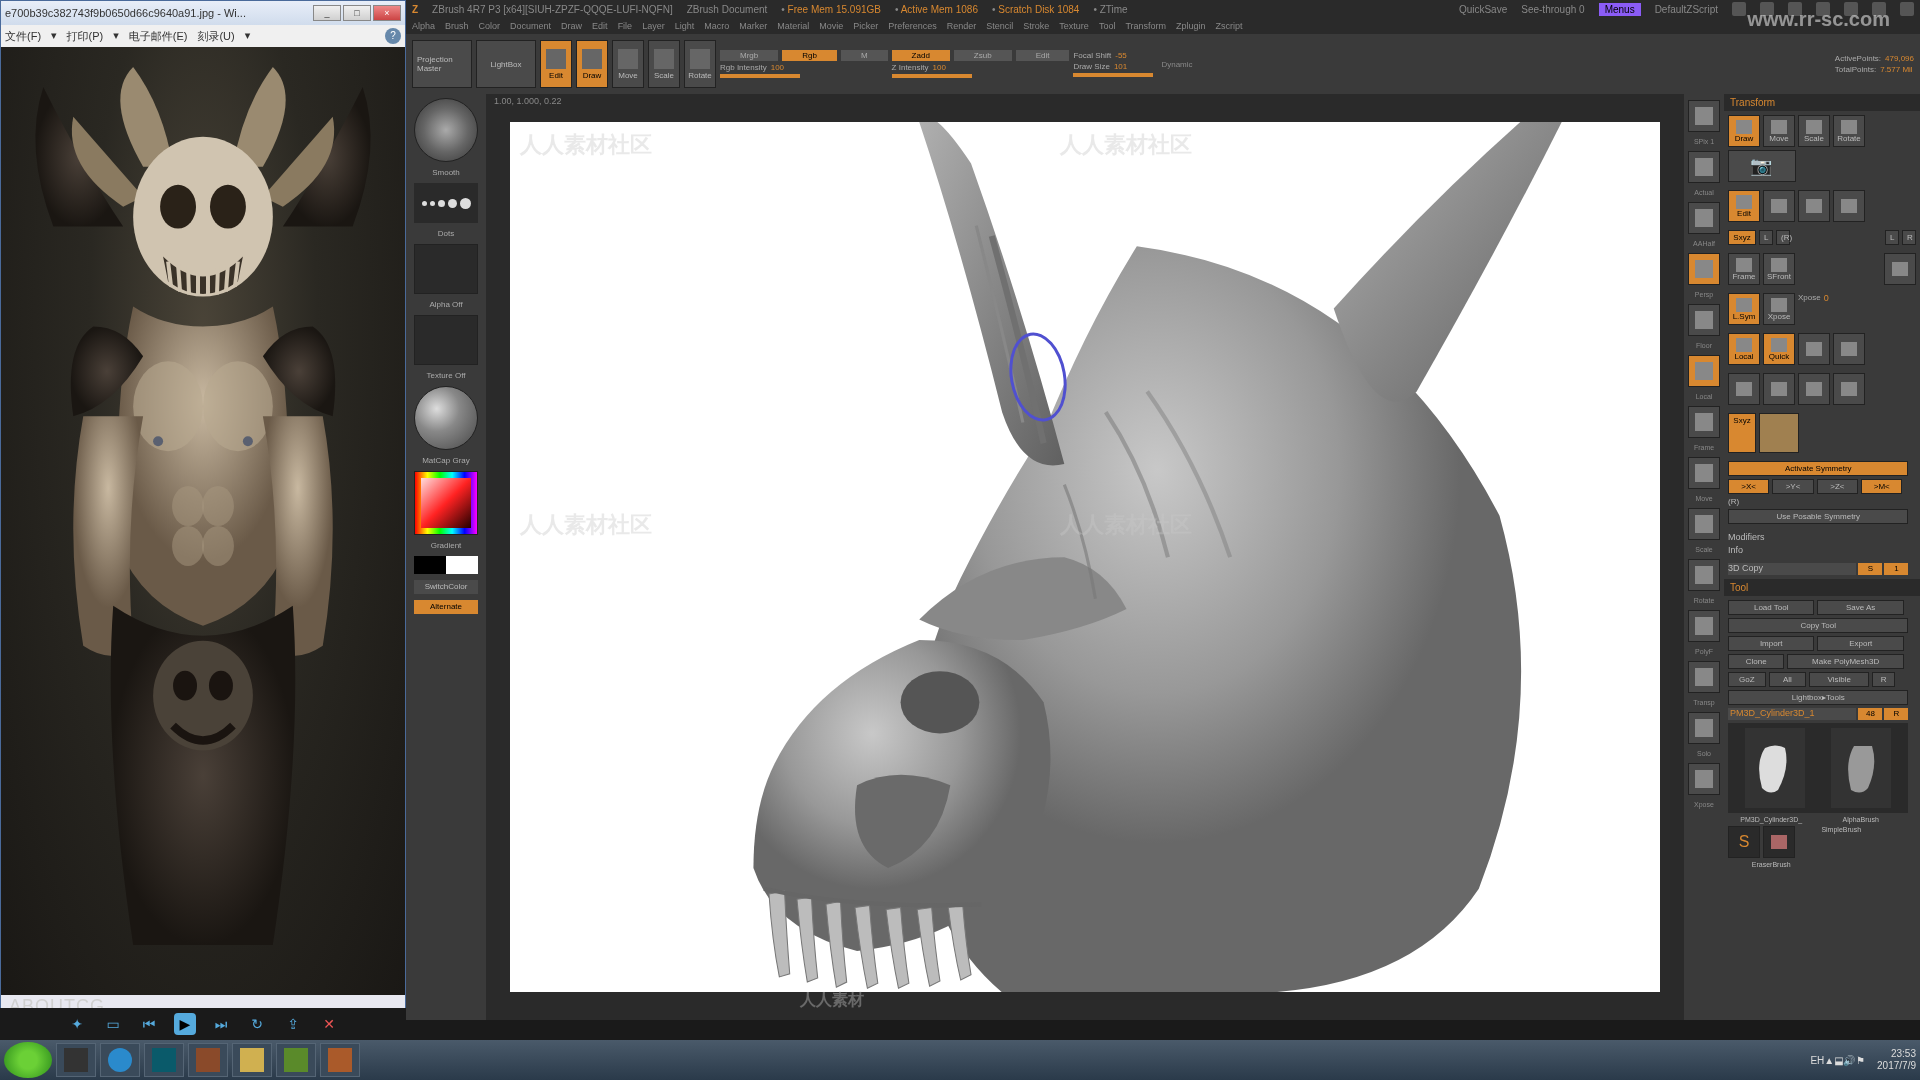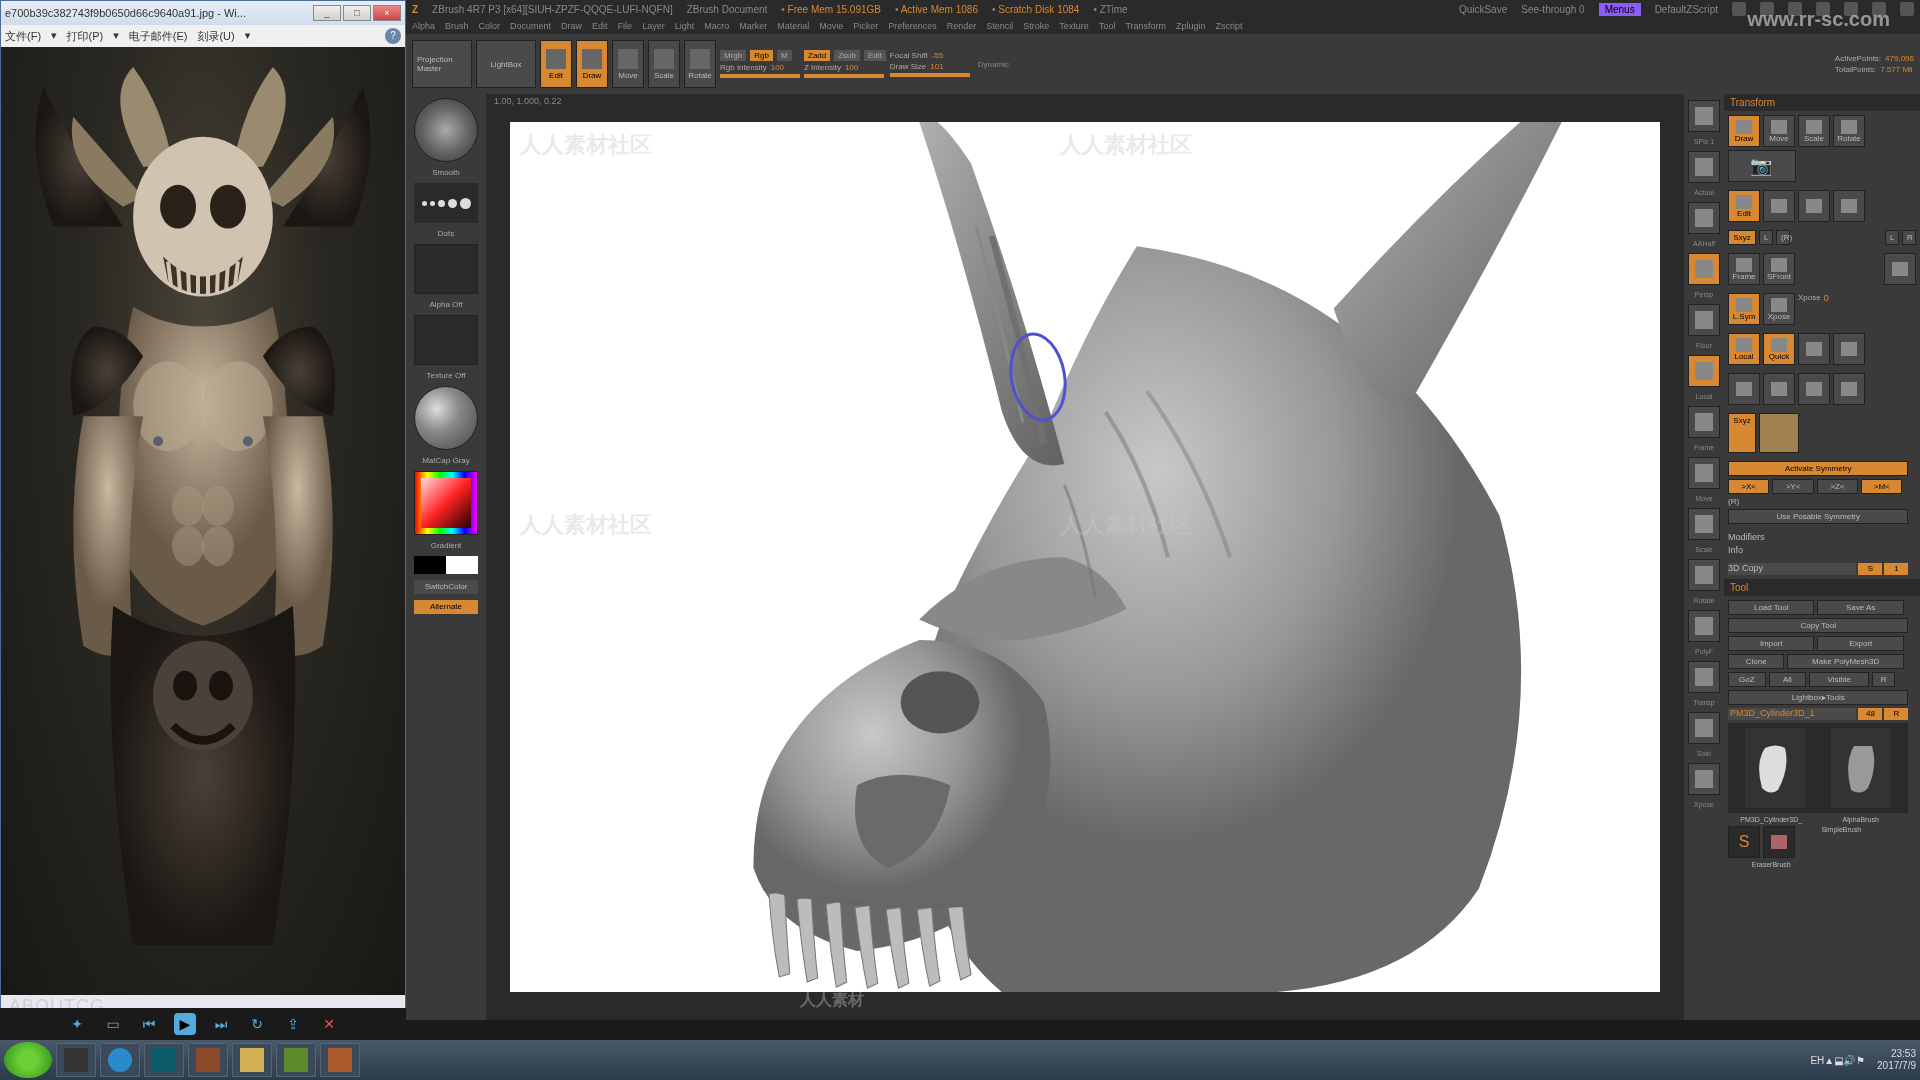--- a/index.html
+++ b/index.html
@@ -28,21 +28,21 @@
 .zb-menubar{height:16px;background:#2a2a2a;display:flex;align-items:center;padding:0 6px;font-size:9px;color:#888;gap:10px}
 .zb-menubar .mi{cursor:pointer}
 .zb-shelf{height:60px;background:#3a3a3a;display:flex;align-items:center;padding:4px 6px;gap:4px}
 .shelf-btn{height:48px;background:#4a4a4a;border:1px solid #222;display:flex;flex-direction:column;align-items:center;justify-content:center;font-size:8px;color:#bbb;padding:2px 4px;cursor:pointer}
 .shelf-btn.wide{width:60px}
 .shelf-btn.orange{background:#d88830;color:#000}
 .shelf-btn .ico{width:20px;height:20px;background:#666;margin-bottom:2px}
 .shelf-lbl{font-size:8px;color:#888;padding:0 4px}
 .shelf-group{display:flex;flex-direction:column;gap:2px;font-size:8px;color:#aaa}
 .shelf-group .row{display:flex;align-items:center;gap:4px}
-.shelf-group .tag{background:#555;padding:1px 4px}
+.shelf-group .tag{background:#555;padding:1px 20px}
 .shelf-group .tag.orange{background:#d88830;color:#000}
 .shelf-group .val{color:#d88830}
 .shelf-group .bar{height:4px;width:80px;background:#d88830}
 .zb-main{flex:1;display:flex;overflow:hidden}
 .zb-left{width:80px;background:#3a3a3a;display:flex;flex-direction:column;align-items:center;padding:4px;gap:6px}
 .zb-left .brushprev{width:64px;height:64px;background:radial-gradient(circle,#aaa 0%,#666 50%,#333 100%);border-radius:50%;border:1px solid #222}
 .zb-left .lbl{font-size:8px;color:#aaa}
 .zb-left .stroke{width:64px;height:40px;background:#2a2a2a;display:flex;align-items:center;justify-content:center;gap:3px}
 .zb-left .stroke .dot{width:5px;height:5px;background:#ddd;border-radius:50%}
 .zb-left .alpha{width:64px;height:50px;background:#2a2a2a;border:1px solid #222}

